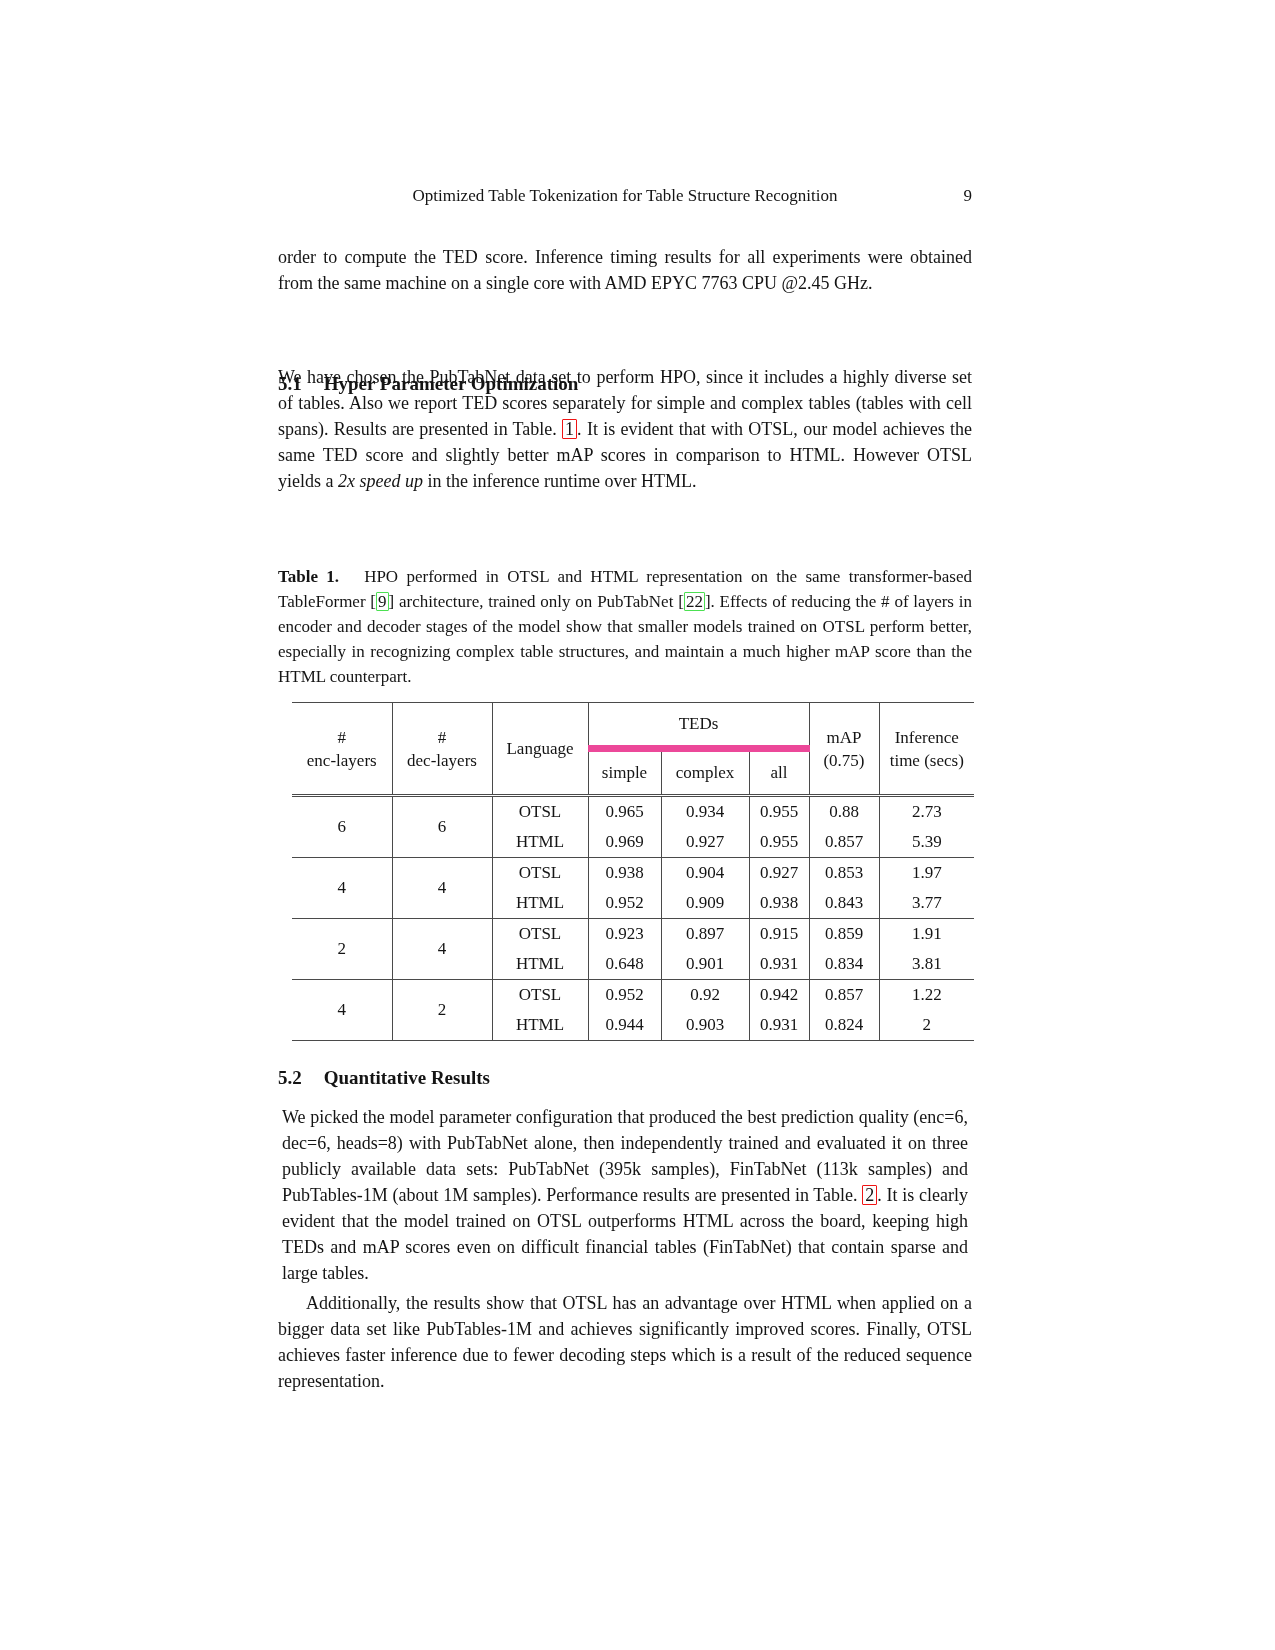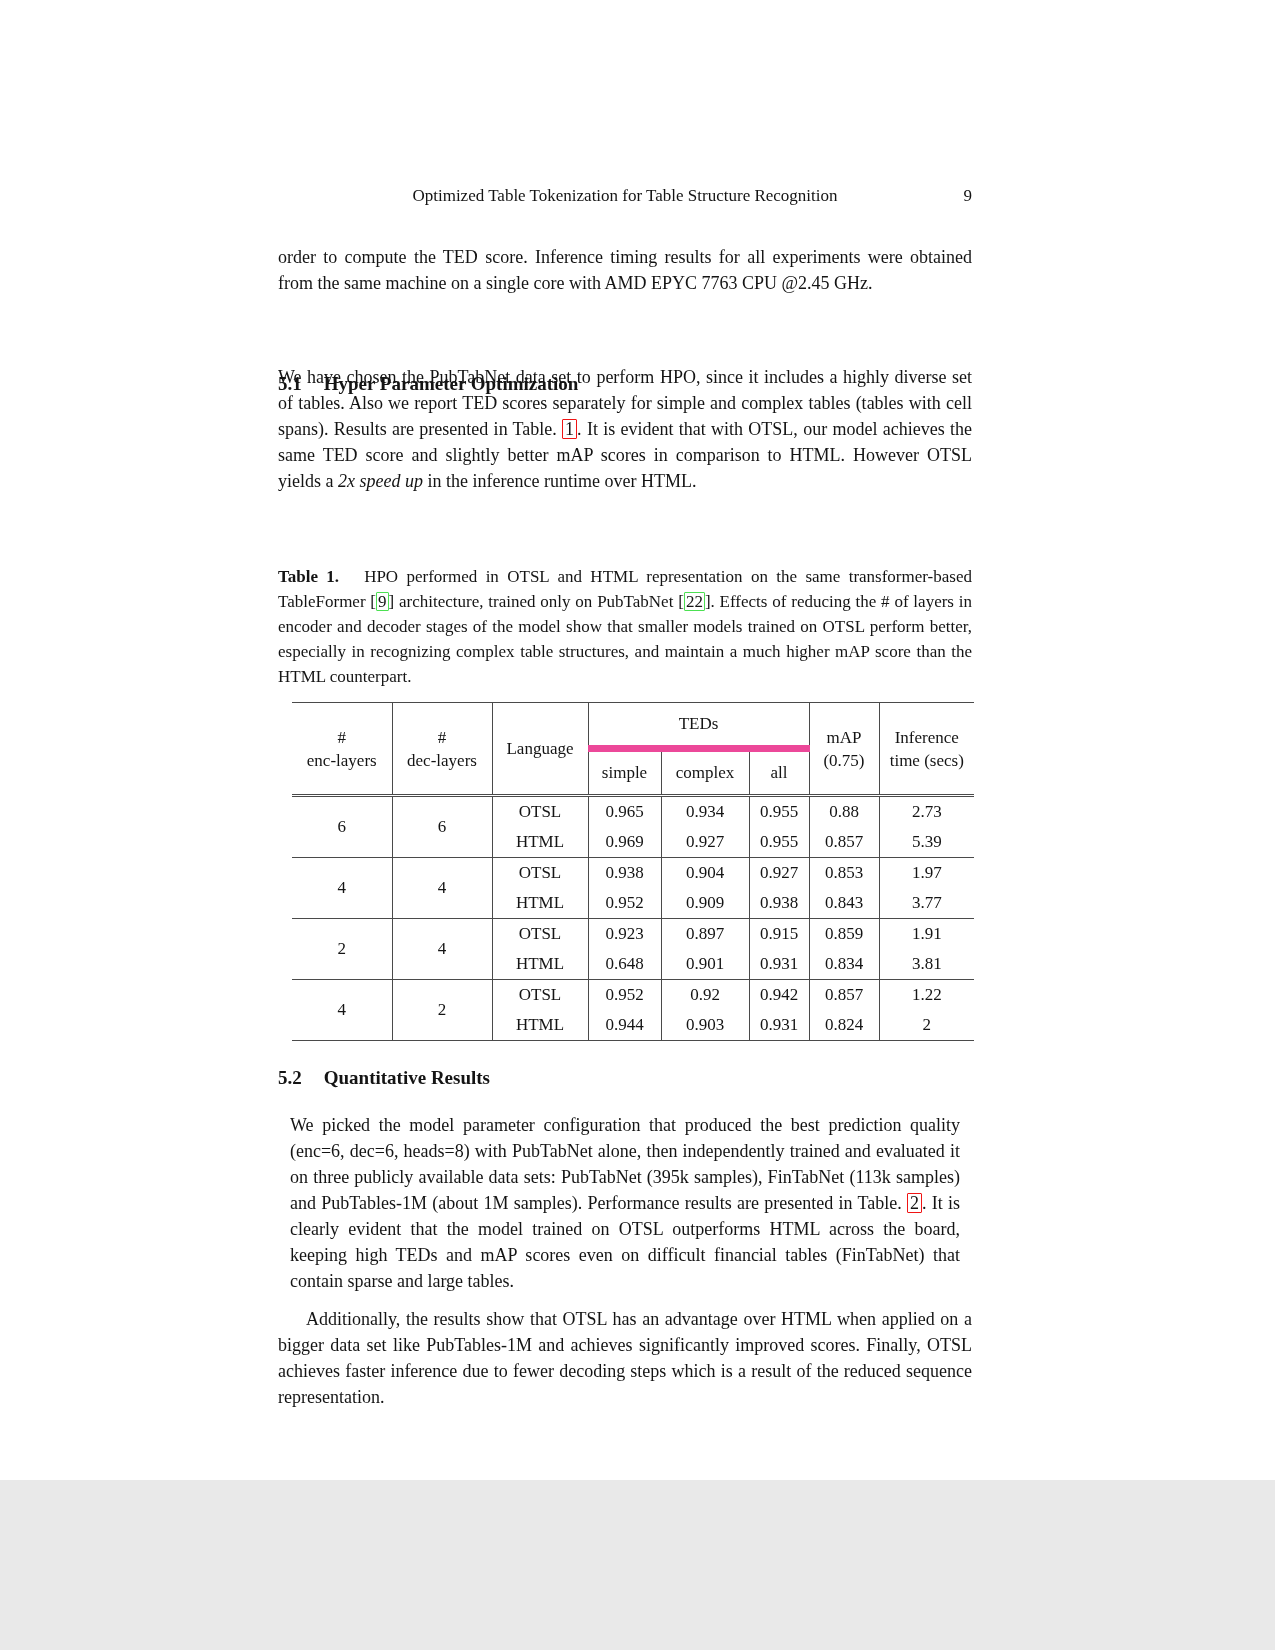--- a/index.html
+++ b/index.html
@@ -1,18 +1,18 @@
 <!DOCTYPE html>
 <html><head>
 <meta charset="utf-8">
 <style>
   html,body{margin:0;padding:0;background:#e9e9e9;}
   .page{
     position:relative;
-    width:1275px;height:1480px;
+    width:1275px;height:1650px;
     background:#ffffff;
     font-family:"Liberation Serif","DejaVu Serif",serif;
     color:#141414;
     overflow:hidden;
   }
   .content{position:absolute;left:278px;top:0;width:694px;}
   .block{position:absolute;left:0;width:100%;}
 
   
   .running-head{top:186px;font-size:17px;}
@@ -24,21 +24,21 @@
   .intro{top:226px;}
 
   .sec-head{font-size:19px;font-weight:bold;margin-top:41px;}
   .h51{top:332px;}
   .h52{top:1026px;}
   .sec-head .num{margin-right:22px;}
 
   .p51{top:346px;}
   .p52{top:1100px;}
   .p52 .para2{text-indent:28px;margin:0;}
-  .p52 .para1{margin:12px;}
+  .p52 .para1{margin:4px;}
   .em{font-style:italic;}
 
   .refbox{
     display:inline-block;border:1.6px solid #f01414;
     padding:0 2px;line-height:18px;border-radius:1px;
     text-decoration:none;color:#141414;cursor:pointer;
   }
   .citebox{
     display:inline-block;border:1.6px solid #4ce052;
     padding:0 1px;line-height:17px;border-radius:1px;

